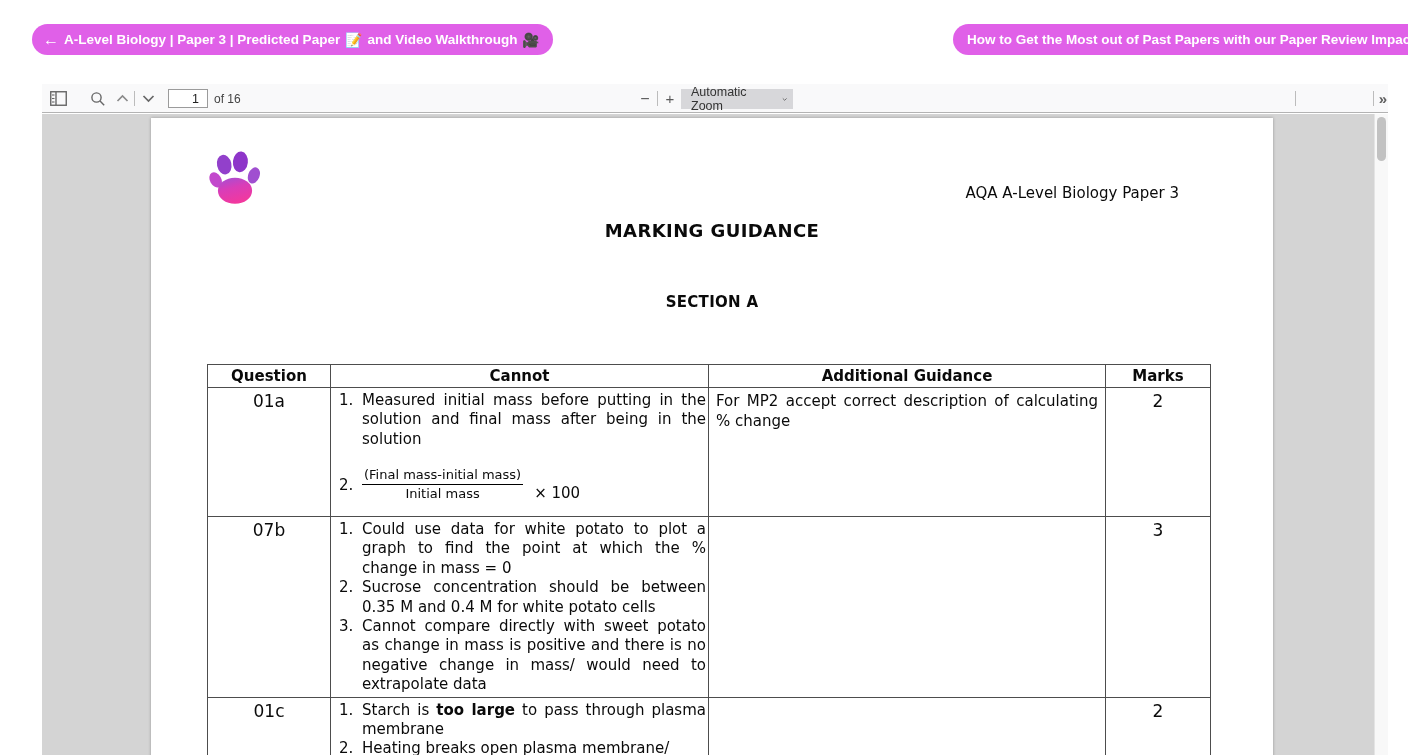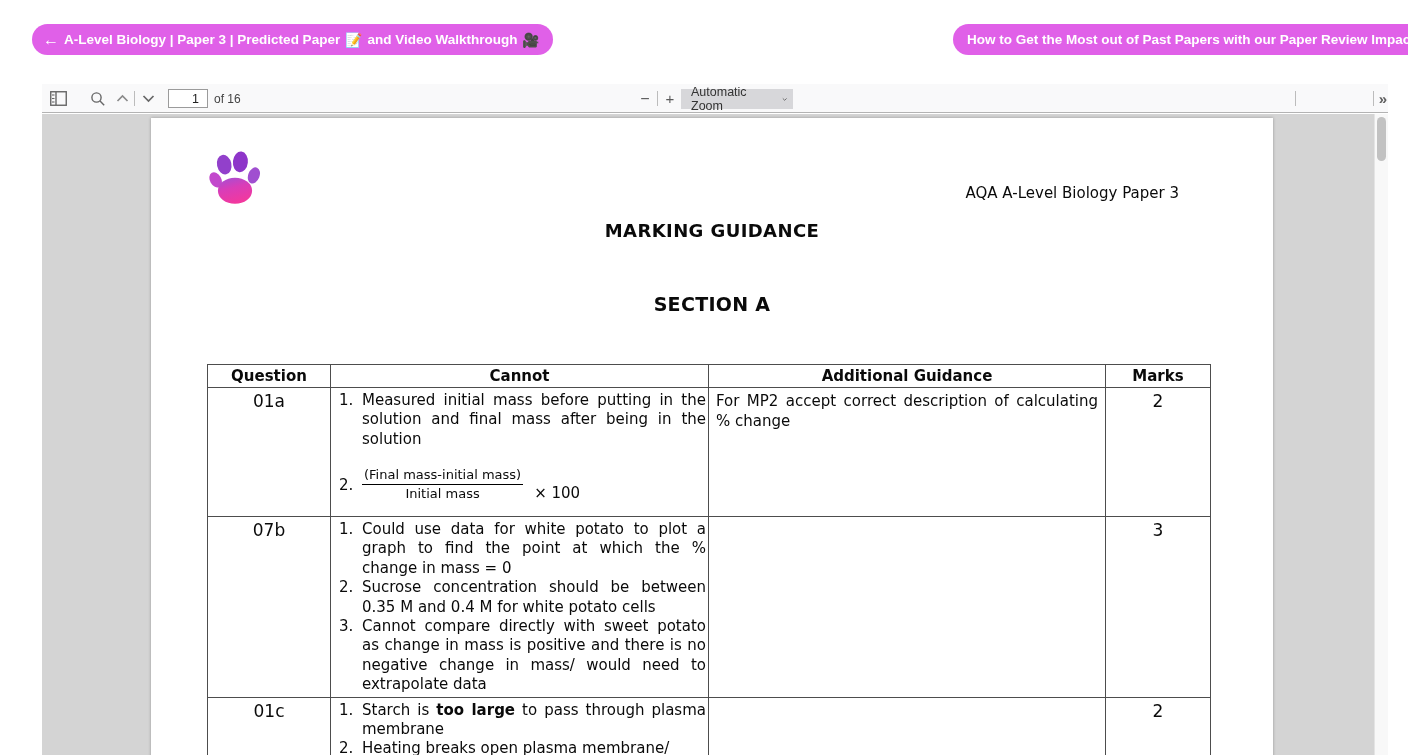--- a/index.html
+++ b/index.html
@@ -60,21 +60,21 @@
   
   .page { position: absolute; left: 109px; top: 4px; width: 1122px; height: 740px;
           background: #fff; box-shadow: 0 0 3px rgba(0,0,0,0.28);
           font-family: "DejaVu Sans", sans-serif; color: #0a0a0a; }
 
   .paw-logo { position: absolute; left: 57px; top: 32px; width: 54px; height: 58px; }
   .doc-header-right { position: absolute; top: 66px; right: 94px; font-size: 15px; }
   .doc-title   { position: absolute; top: 102px; left: 0; width: 100%; text-align: center;
                  font-size: 18px; font-weight: bold; letter-spacing: 0.4px; }
   .doc-section { position: absolute; top: 175px; left: 0; width: 100%; text-align: center;
-                 font-size: 19px; font-weight: bold; letter-spacing: 0.3px; }
+                 font-size: 15px; font-weight: bold; letter-spacing: 0.3px; }
 
   .mark-table-wrap { position: absolute; left: 56px; top: 246px; }
   table.mark-table { border-collapse: collapse; table-layout: fixed; width: 1003px; }
   .mark-table th, .mark-table td { border: 1px solid #4d4d4d; vertical-align: top; }
   .mark-table th { font-size: 15px; font-weight: bold; text-align: center;
                    height: 23px; vertical-align: middle; padding: 1px 0; }
   .col-q { width: 123px; } .col-a { width: 378px; } .col-g { width: 397px; } .col-m { width: 105px; }
   .row-a { height: 129px; } .row-b { height: 178px; } .row-c { height: 150px; }
 
   .q-cell, .m-cell { text-align: center; font-size: 17px; padding-top: 3px; }

